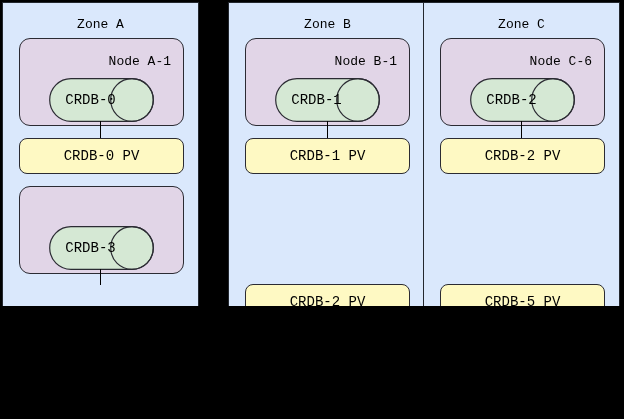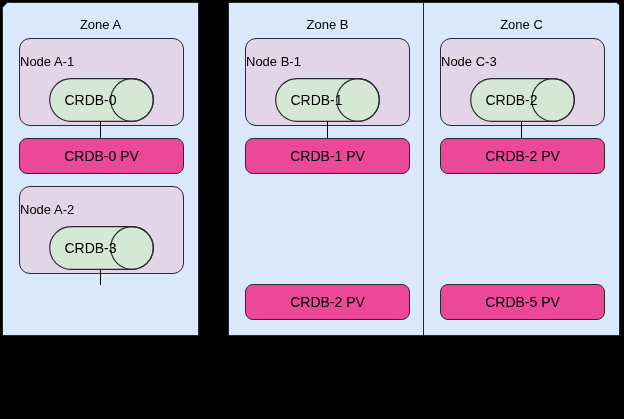--- a/index.html
+++ b/index.html
@@ -1,23 +1,22 @@
 <!DOCTYPE html>
 <html><head>
 <meta charset="utf-8">
 <style>
   html,body{margin:0;padding:0;background:#000;}
   .canvas{
     position:relative;
-    width:624px;height:419px;
+    width:624px;height:306px;
     background:#000;
-    font-family:Liberation Sans, sans-serif;
+    font-family:Liberation Mono, monospace;
     color:#000;
     overflow:hidden;
-    border-radius:17px;
   }
   .zone{
     position:absolute;top:2px;height:334px;
     background:#dae8fc;
     border:1px solid #23272e;
     box-sizing:border-box;
   }
   .zone-a{left:2px;width:197px;}
   .zone-b{left:209px;width:199px;margin-left:19px;}
   .zone-c{left:423px;width:197px;padding-left:6px;}
@@ -29,42 +28,42 @@
     position:absolute;left:16px;width:165px;height:88px;
     background:#e1d5e7;
     border:1px solid #2b2b33;
     border-radius:11px;
     box-sizing:border-box;
   }
   .node-row1{top:35px;}
   .node-row2{top:183px;}
   .node-title{
     position:absolute;top:15px;left:0;right:12px;
-    text-align:left;font-size:13px;line-height:15px;
+    text-align:right;font-size:13px;line-height:15px;
   }
   .cylinder{
     position:absolute;left:50%;top:39px;
     width:105px;height:44px;
     margin-left:-53px;
   }
   .cyl-svg{position:absolute;left:0;top:0;}
   .cyl-label{
     position:absolute;left:0;top:0;right:21px;bottom:0;
     display:flex;align-items:center;justify-content:center;
     font-size:14px;
   }
   .connector{
     position:absolute;left:50%;width:1.5px;margin-left:-1px;
     background:#000;
   }
   .connector-row1{top:118px;height:18px;}
   .connector-row2{top:266px;height:16px;}
   .pv{
     position:absolute;left:16px;width:165px;height:36px;
-    background:#ec4899;
+    background:#fef9c3;
     border:1px solid #2b2b33;
     border-radius:8px;
     box-sizing:border-box;
     display:flex;align-items:center;justify-content:center;
     font-size:14px;
   }
   .pv-row1{top:135px;}
   .pv-row2{top:281px;}
 </style>
 </head>
@@ -84,21 +83,20 @@
         </svg>
         <span class="cyl-label">CRDB-0</span>
       </div>
     </div>
     <div class="connector connector-row1"></div>
     <div class="pv pv-row1">
       <span>CRDB-0 PV</span>
     </div>
 
     <div class="node node-row2">
-      <div class="node-title">Node A-2</div>
       <div class="cylinder">
         <svg class="cyl-svg" width="105" height="44" viewBox="0 0 105 44">
           <path d="M 22 0.7 L 83 0.7 A 21.3 21.3 0 0 1 83 43.3 L 22 43.3 A 21.3 21.3 0 0 1 22 0.7 Z" fill="#d5e8d4" stroke="#2b2b33" stroke-width="1.2"></path>
           <ellipse cx="83" cy="22" rx="21.3" ry="21.3" fill="none" stroke="#2b2b33" stroke-width="1.2"></ellipse>
         </svg>
         <span class="cyl-label">CRDB-3</span>
       </div>
     </div>
     <div class="connector connector-row2"></div>
   </section>
@@ -123,21 +121,21 @@
 
     <div class="pv pv-row2">
       <span>CRDB-2 PV</span>
     </div>
   </section>
 
   <section class="zone zone-c">
     <div class="zone-title">Zone C</div>
 
     <div class="node node-row1">
-      <div class="node-title">Node C-3</div>
+      <div class="node-title">Node C-6</div>
       <div class="cylinder">
         <svg class="cyl-svg" width="105" height="44" viewBox="0 0 105 44">
           <path d="M 22 0.7 L 83 0.7 A 21.3 21.3 0 0 1 83 43.3 L 22 43.3 A 21.3 21.3 0 0 1 22 0.7 Z" fill="#d5e8d4" stroke="#2b2b33" stroke-width="1.2"></path>
           <ellipse cx="83" cy="22" rx="21.3" ry="21.3" fill="none" stroke="#2b2b33" stroke-width="1.2"></ellipse>
         </svg>
         <span class="cyl-label">CRDB-2</span>
       </div>
     </div>
     <div class="connector connector-row1"></div>
     <div class="pv pv-row1">

